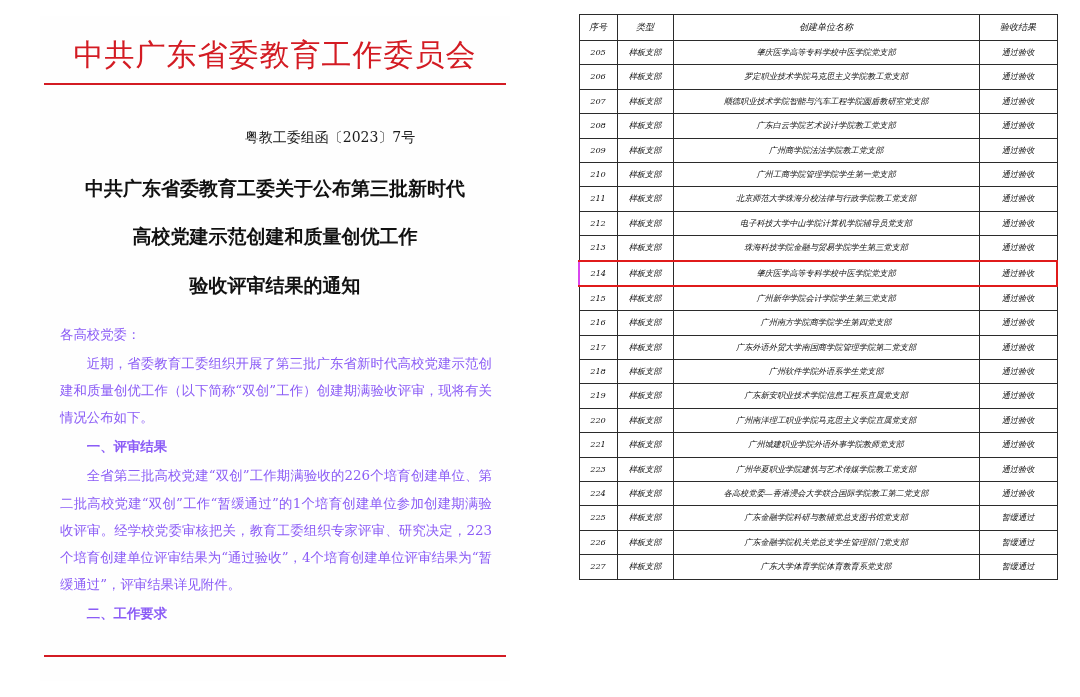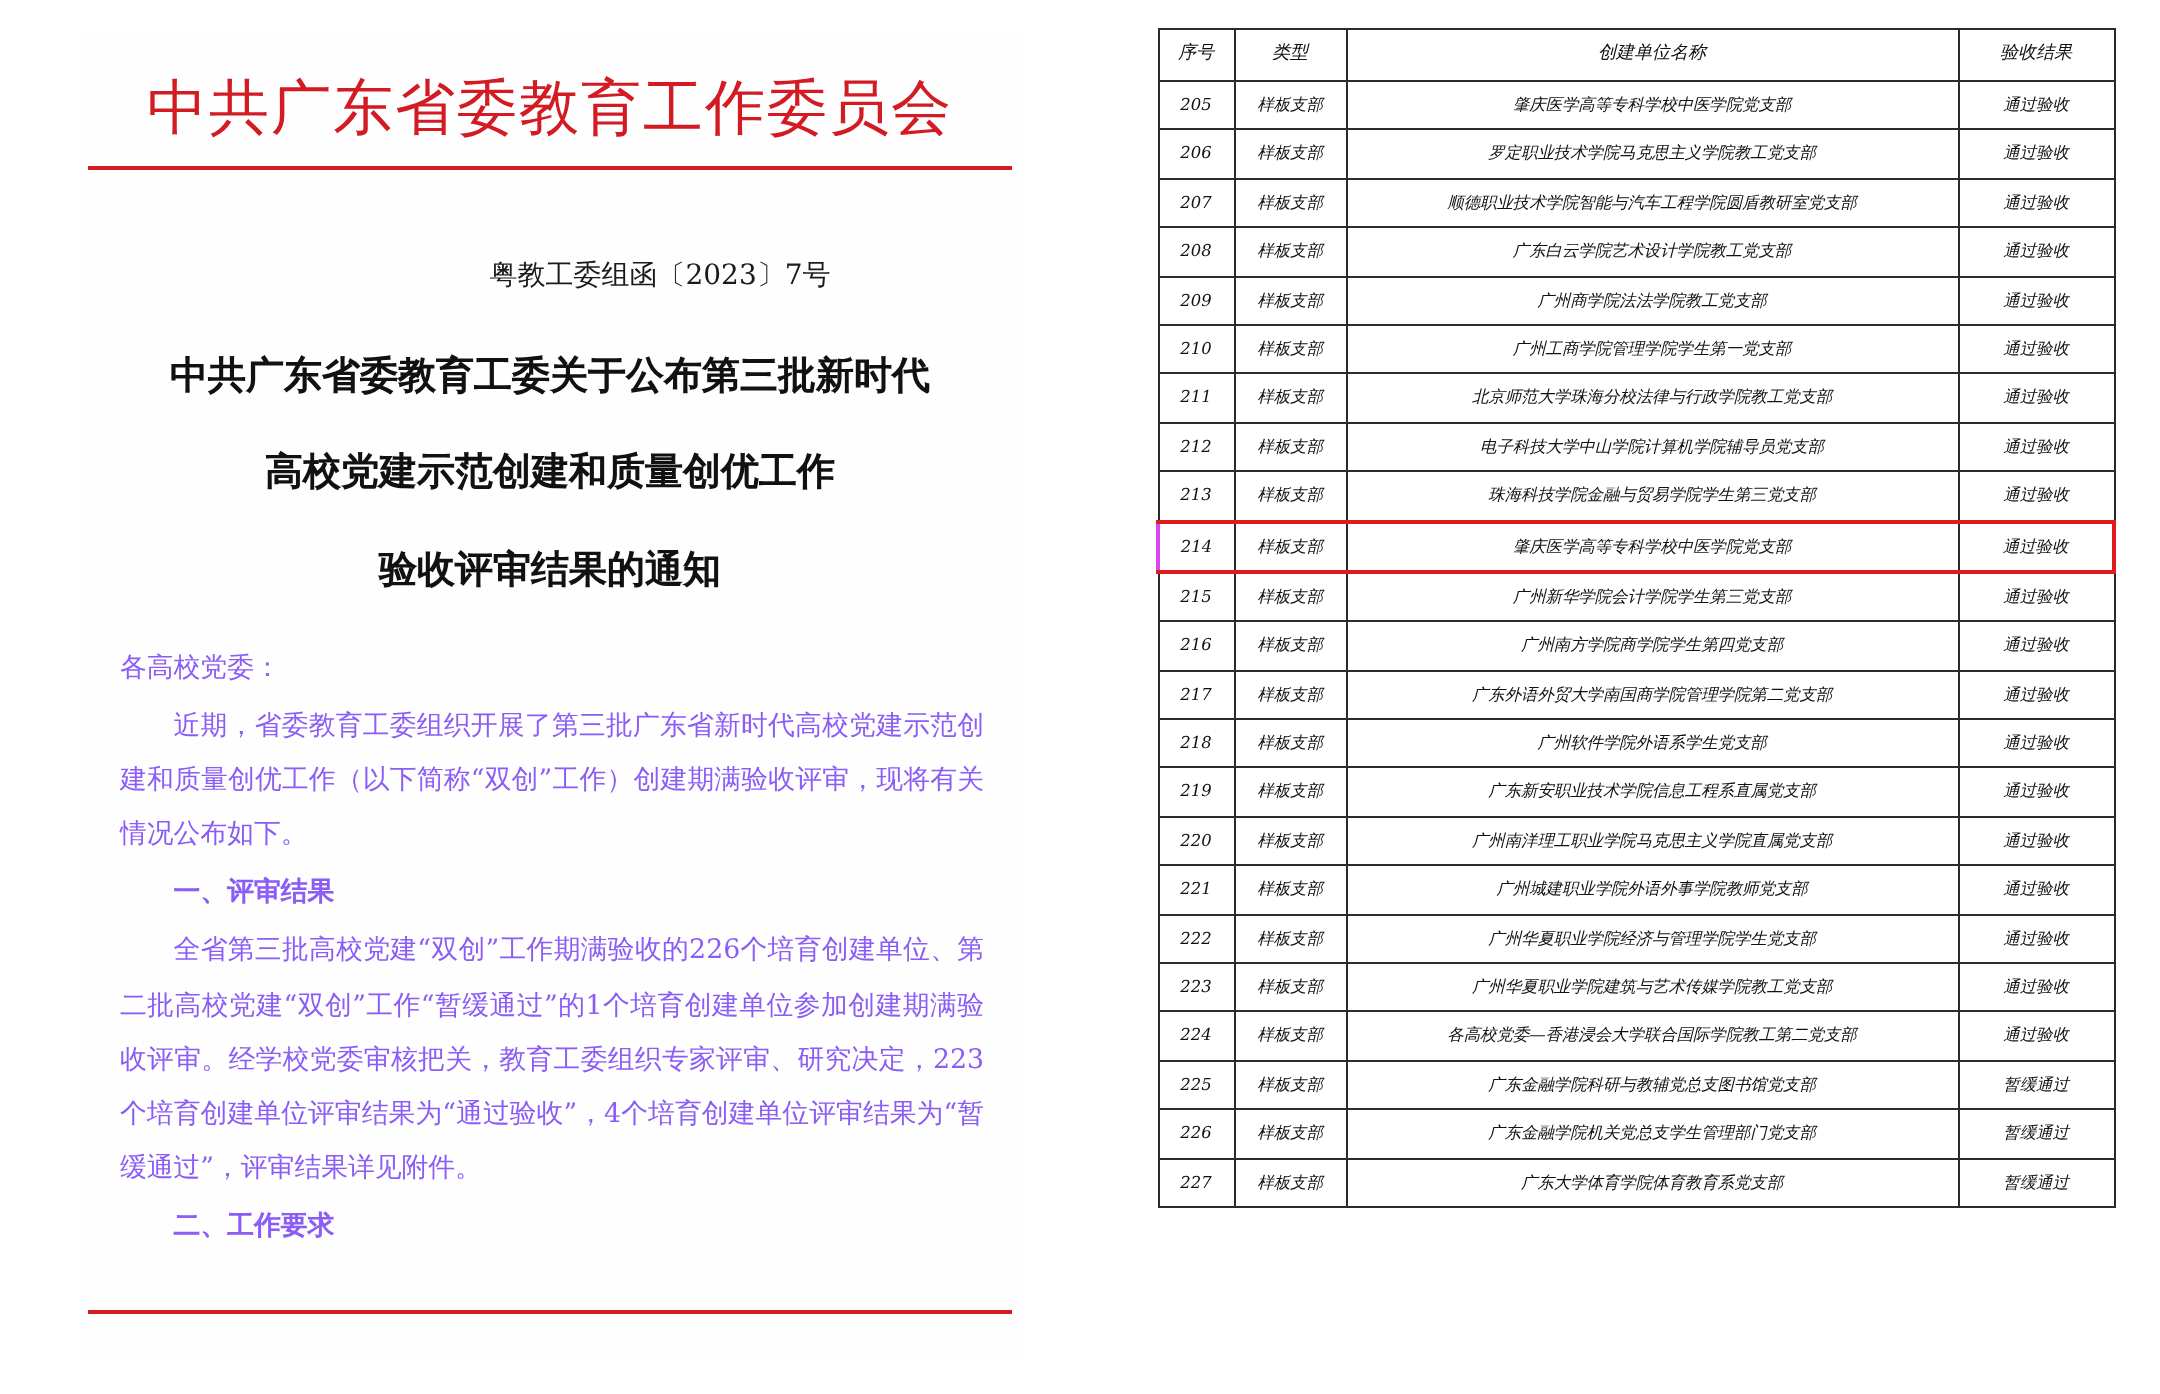--- a/index.html
+++ b/index.html
@@ -289,26 +289,20 @@
               <td>广州南洋理工职业学院马克思主义学院直属党支部</td>
               <td>通过验收</td>
             </tr>
             <tr>
               <td>221</td>
               <td>样板支部</td>
               <td>广州城建职业学院外语外事学院教师党支部</td>
               <td>通过验收</td>
             </tr>
             <tr>
-              <td>222</td>
-              <td>样板支部</td>
-              <td>广州华夏职业学院经济与管理学院学生党支部</td>
-              <td>通过验收</td>
-            </tr>
-            <tr>
               <td>223</td>
               <td>样板支部</td>
               <td>广州华夏职业学院建筑与艺术传媒学院教工党支部</td>
               <td>通过验收</td>
             </tr>
             <tr>
               <td>224</td>
               <td>样板支部</td>
               <td>各高校党委—香港浸会大学联合国际学院教工第二党支部</td>
               <td>通过验收</td>

